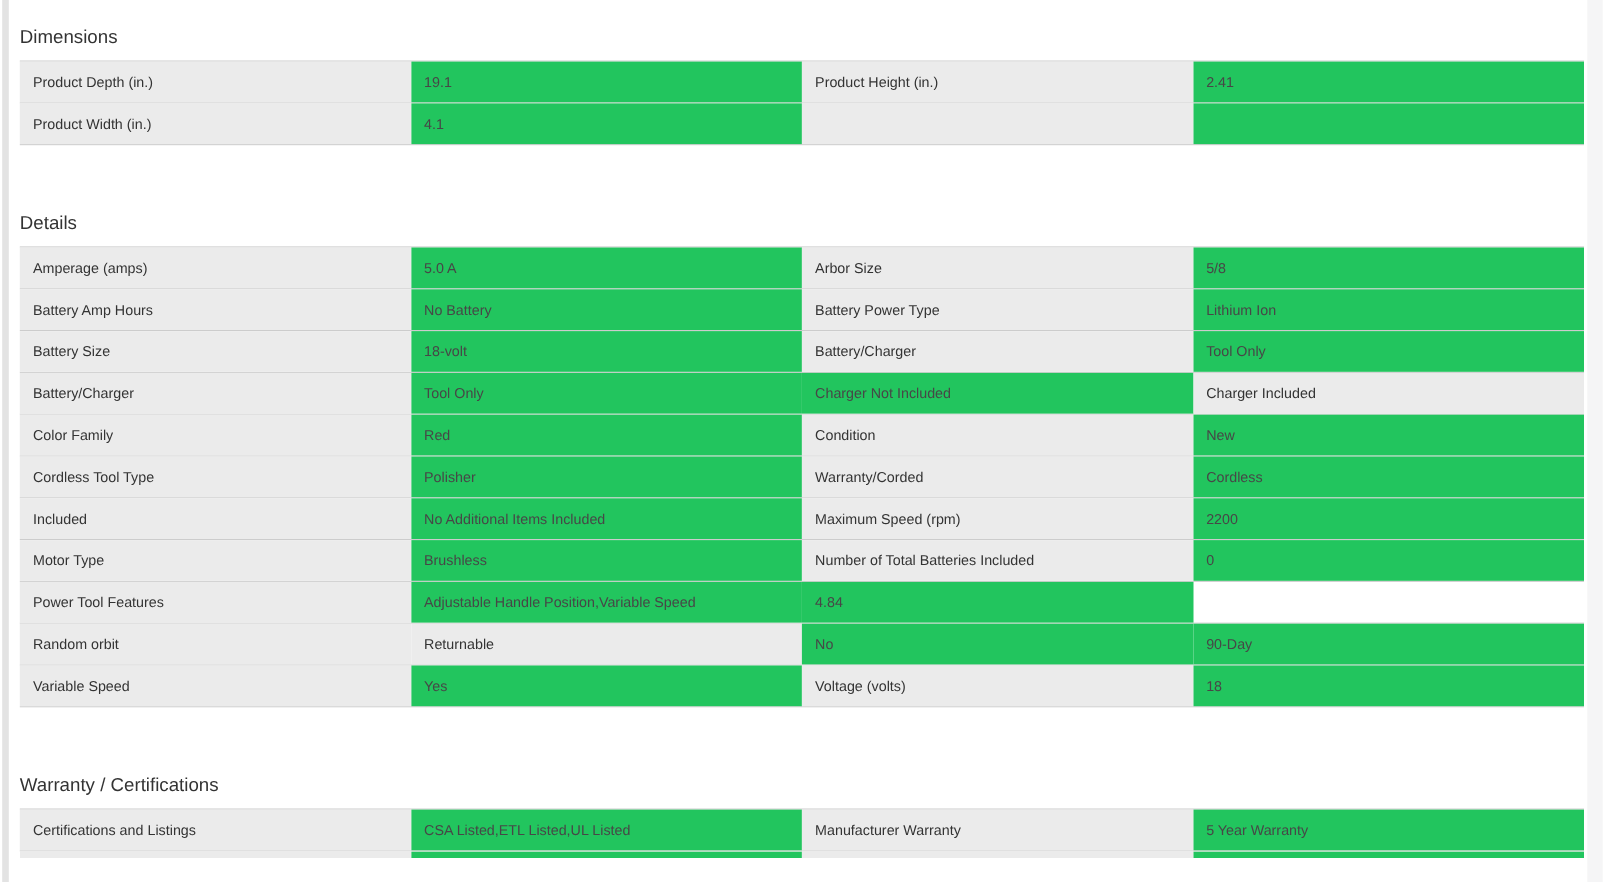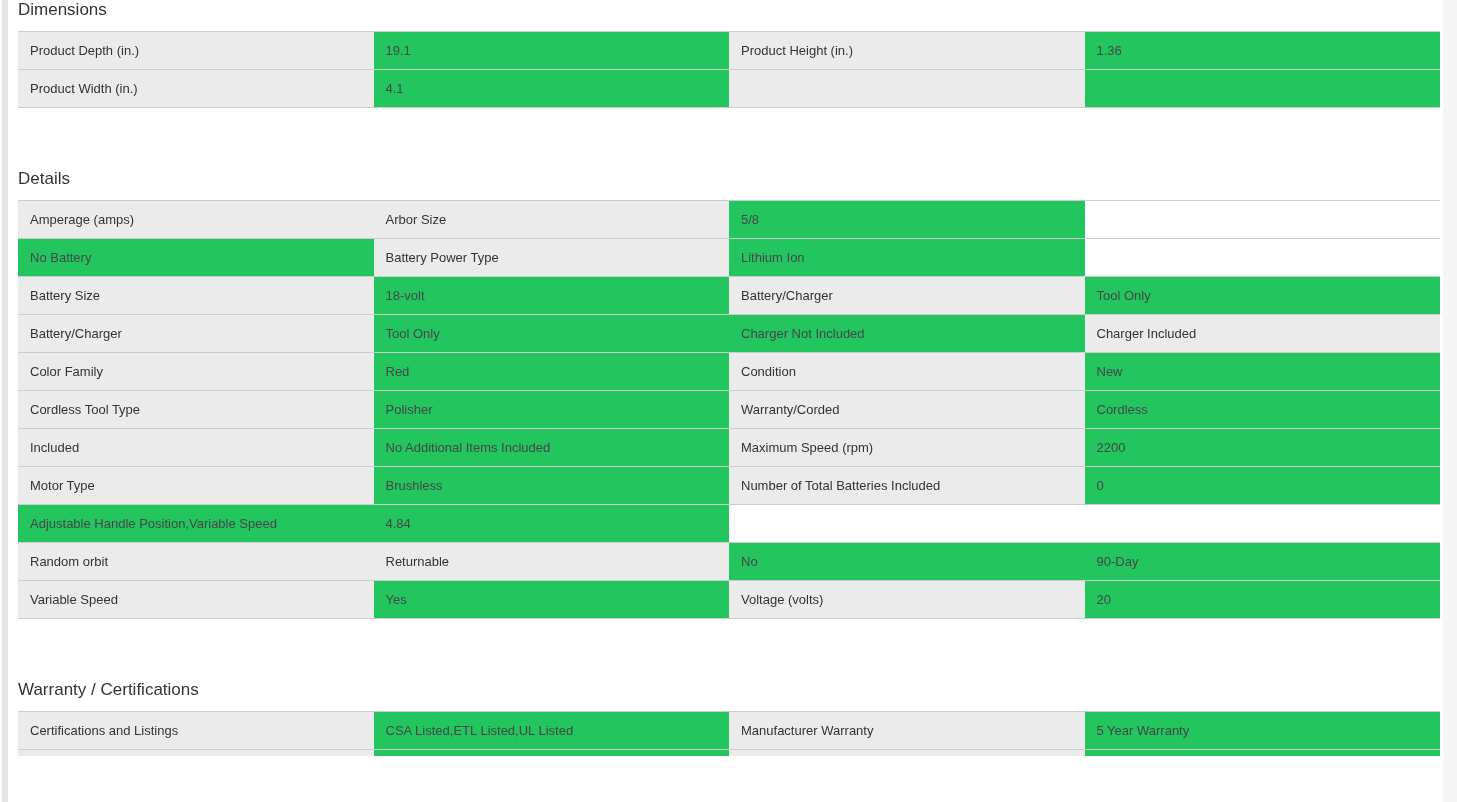--- a/index.html
+++ b/index.html
@@ -36,21 +36,21 @@
     width: 1422px;
   }
   .section-title {
     font-size: 17px;
     font-weight: 500;
     color: var(--heading-text);
     line-height: 20px;
     margin: 61px 0 11px 0;
   }
   .section:first-child .section-title {
-    margin-top: 0;
+    margin-top: 24px;
   }
   .spec-table {
     border-top: 1px solid var(--border);
     width: 100%;
   }
   .spec-row {
     display: flex;
     height: 38px;
     box-sizing: border-box;
     border-bottom: 1px solid var(--border);
@@ -87,40 +87,42 @@
 
 <div class="content">
 
   <div class="section">
     <div class="section-title">Dimensions</div>
     <div class="spec-table">
         <div class="spec-row">
           <div class="cell label">Product Depth (in.)</div>
           <div class="cell value">19.1</div>
           <div class="cell label">Product Height (in.)</div>
-          <div class="cell value">1.36</div>
+          <div class="cell value">2.41</div>
         </div>
         <div class="spec-row">
           <div class="cell label">Product Width (in.)</div>
           <div class="cell value">4.1</div>
           <div class="cell label"></div>
           <div class="cell value"></div>
         </div>
       </div>
   </div>
 
   <div class="section">
     <div class="section-title">Details</div>
     <div class="spec-table">
         <div class="spec-row">
           <div class="cell label">Amperage (amps)</div>
+          <div class="cell value">5.0 A</div>
           <div class="cell label">Arbor Size</div>
           <div class="cell value">5/8</div>
         </div>
         <div class="spec-row">
+          <div class="cell label">Battery Amp Hours</div>
           <div class="cell value">No Battery</div>
           <div class="cell label">Battery Power Type</div>
           <div class="cell value">Lithium Ion</div>
         </div>
         <div class="spec-row">
           <div class="cell label">Battery Size</div>
           <div class="cell value">18-volt</div>
           <div class="cell label">Battery/Charger</div>
           <div class="cell value">Tool Only</div>
         </div>
@@ -148,34 +150,35 @@
           <div class="cell label">Maximum Speed (rpm)</div>
           <div class="cell value">2200</div>
         </div>
         <div class="spec-row">
           <div class="cell label">Motor Type</div>
           <div class="cell value">Brushless</div>
           <div class="cell label">Number of Total Batteries Included</div>
           <div class="cell value">0</div>
         </div>
         <div class="spec-row">
+          <div class="cell label">Power Tool Features</div>
           <div class="cell value">Adjustable Handle Position,Variable Speed</div>
           <div class="cell value">4.84</div>
         </div>
         <div class="spec-row">
           <div class="cell label">Random orbit</div>
           <div class="cell label">Returnable</div>
           <div class="cell value">No</div>
           <div class="cell value">90-Day</div>
         </div>
         <div class="spec-row">
           <div class="cell label">Variable Speed</div>
           <div class="cell value">Yes</div>
           <div class="cell label">Voltage (volts)</div>
-          <div class="cell value">20</div>
+          <div class="cell value">18</div>
         </div>
       </div>
   </div>
 
   <div class="section">
     <div class="section-title">Warranty / Certifications</div>
     <div class="spec-table">
         <div class="spec-row">
           <div class="cell label">Certifications and Listings</div>
           <div class="cell value">CSA Listed,ETL Listed,UL Listed</div>

